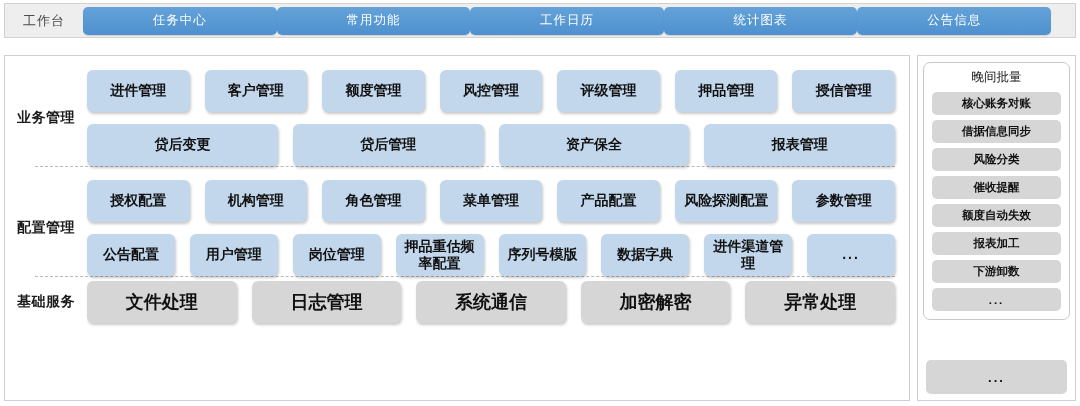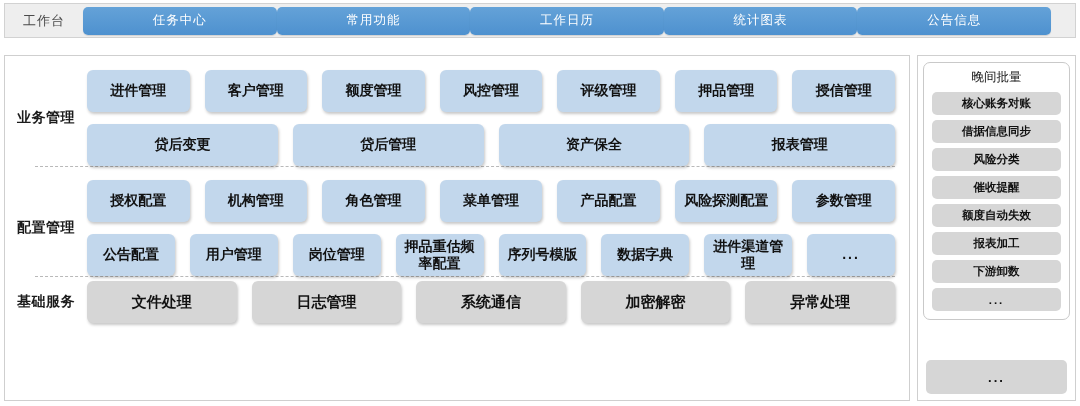--- a/index.html
+++ b/index.html
@@ -110,21 +110,21 @@
     align-items: center;
     justify-content: center;
     box-shadow: 1px 2px 3px rgba(0,0,0,0.22);
     cursor: pointer;
     user-select: none;
     padding: 2px 4px;
     box-sizing: border-box;
   }
   .card.grey {
     background: #d6d6d6;
-    font-size: 15px;
+    font-size: 18px;
   }
 
   .divider {
     border-top: 1px dashed #b9b9b9;
     margin: 0 14px 0 30px;
   }
 
   .sec-biz   { padding: 14px 0 0 0; }
   .sec-cfg   { padding: 13px 0 0 0; }
   .sec-base  { padding: 4px 0 0 0; align-items: center; }

